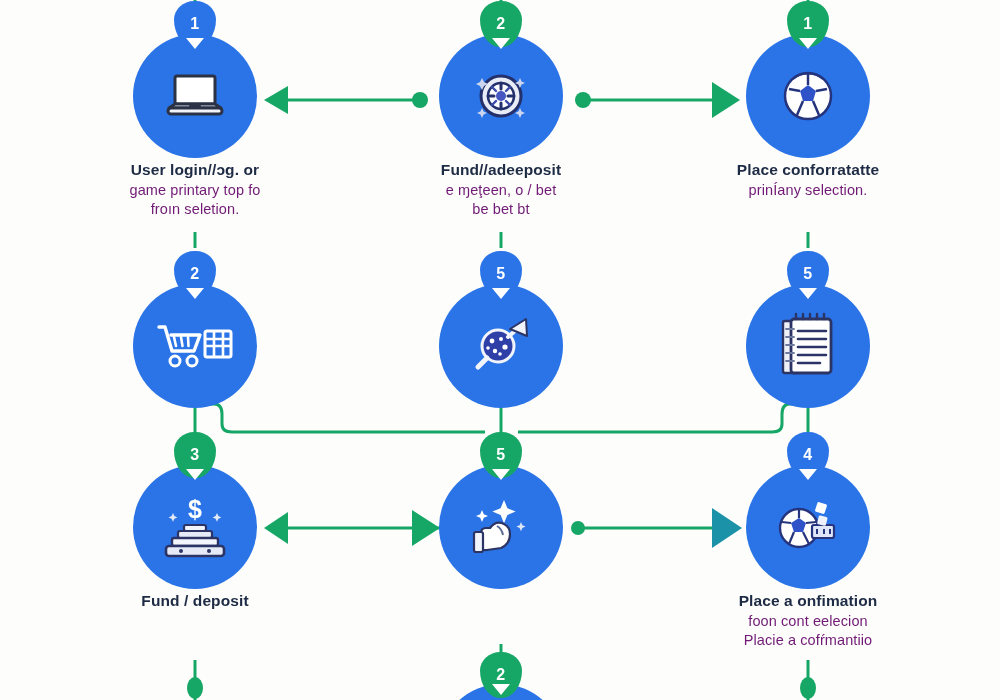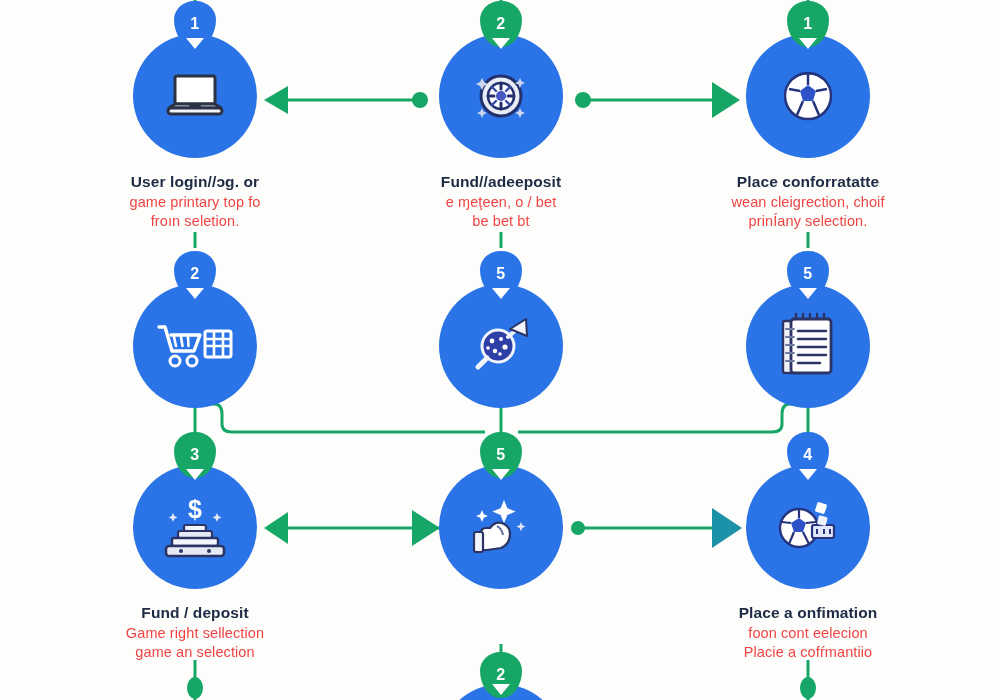--- a/index.html
+++ b/index.html
@@ -75,33 +75,33 @@
     top: 4px;
     transform: translateX(-50%);
     width: 0; height: 0;
     border-left: 9px solid transparent;
     border-right: 9px solid transparent;
     border-top: 11px solid #ffffff;
     z-index: 4;
   }
   
   .label-block {
-    margin-top: 14px;
+    margin-top: 2px;
     line-height: 1.3;
   }
   .label-title {
     font-size: 15.5px;
     font-weight: 700;
     color: #1d2b44;
     letter-spacing: .1px;
   }
   .label-desc {
     font-size: 14.5px;
     font-weight: 400;
-    color: #ef4444;
+    color: #701a75;
     letter-spacing: .1px;
     margin-top: 1px;
   }
   .label-desc div { white-space: nowrap; }
   
   .stub-bubble {
     position: absolute;
     width: 124px;
     height: 124px;
     border-radius: 50%;
@@ -231,21 +231,20 @@
             <path d="M16 14 a23 23 0 0 1 30 0" fill="none" stroke="#25347d" stroke-width="2"></path>
             <path d="M9 38 a23 23 0 0 0 12 14" fill="none" stroke="#25347d" stroke-width="2"></path>
             <path d="M53 38 a23 23 0 0 1 -12 14" fill="none" stroke="#25347d" stroke-width="2"></path>
           </svg>
         </span>
       </div>
     </div>
     <div class="label-block">
       <div class="label-title">Place conforratatte</div>
       <div class="label-desc">
-        <div>wean cleigrection, choif</div>
         <div>prinÍany selection.</div>
       </div>
     </div>
   </div>
 
   <div class="node" style="left:95px; top:284px;">
     <div class="bubble-wrap">
       <div class="badge blue">2</div>
       <div class="notch"></div>
       <div class="bubble">
@@ -319,24 +318,20 @@
             <rect x="14" y="44" width="46" height="8" rx="2" fill="#f3f5fc" stroke="#2b3464" stroke-width="2.4"></rect>
             <rect x="8" y="52" width="58" height="10" rx="3" fill="#e6eaf6" stroke="#2b3464" stroke-width="2.6"></rect>
             <circle cx="23" cy="57" r="2" fill="#2b3464"></circle>
             <circle cx="51" cy="57" r="2" fill="#2b3464"></circle>
           </svg>
         </span>
       </div>
     </div>
     <div class="label-block">
       <div class="label-title">Fund  / deposit</div>
-      <div class="label-desc">
-        <div>Game right sellection</div>
-        <div>game an selection</div>
-      </div>
     </div>
   </div>
 
   <div class="node" style="left:401px; top:465px;">
     <div class="bubble-wrap">
       <div class="badge green">5</div>
       <div class="notch"></div>
       <div class="bubble">
         <span>
           <svg width="74" height="66" viewBox="0 0 74 66">

